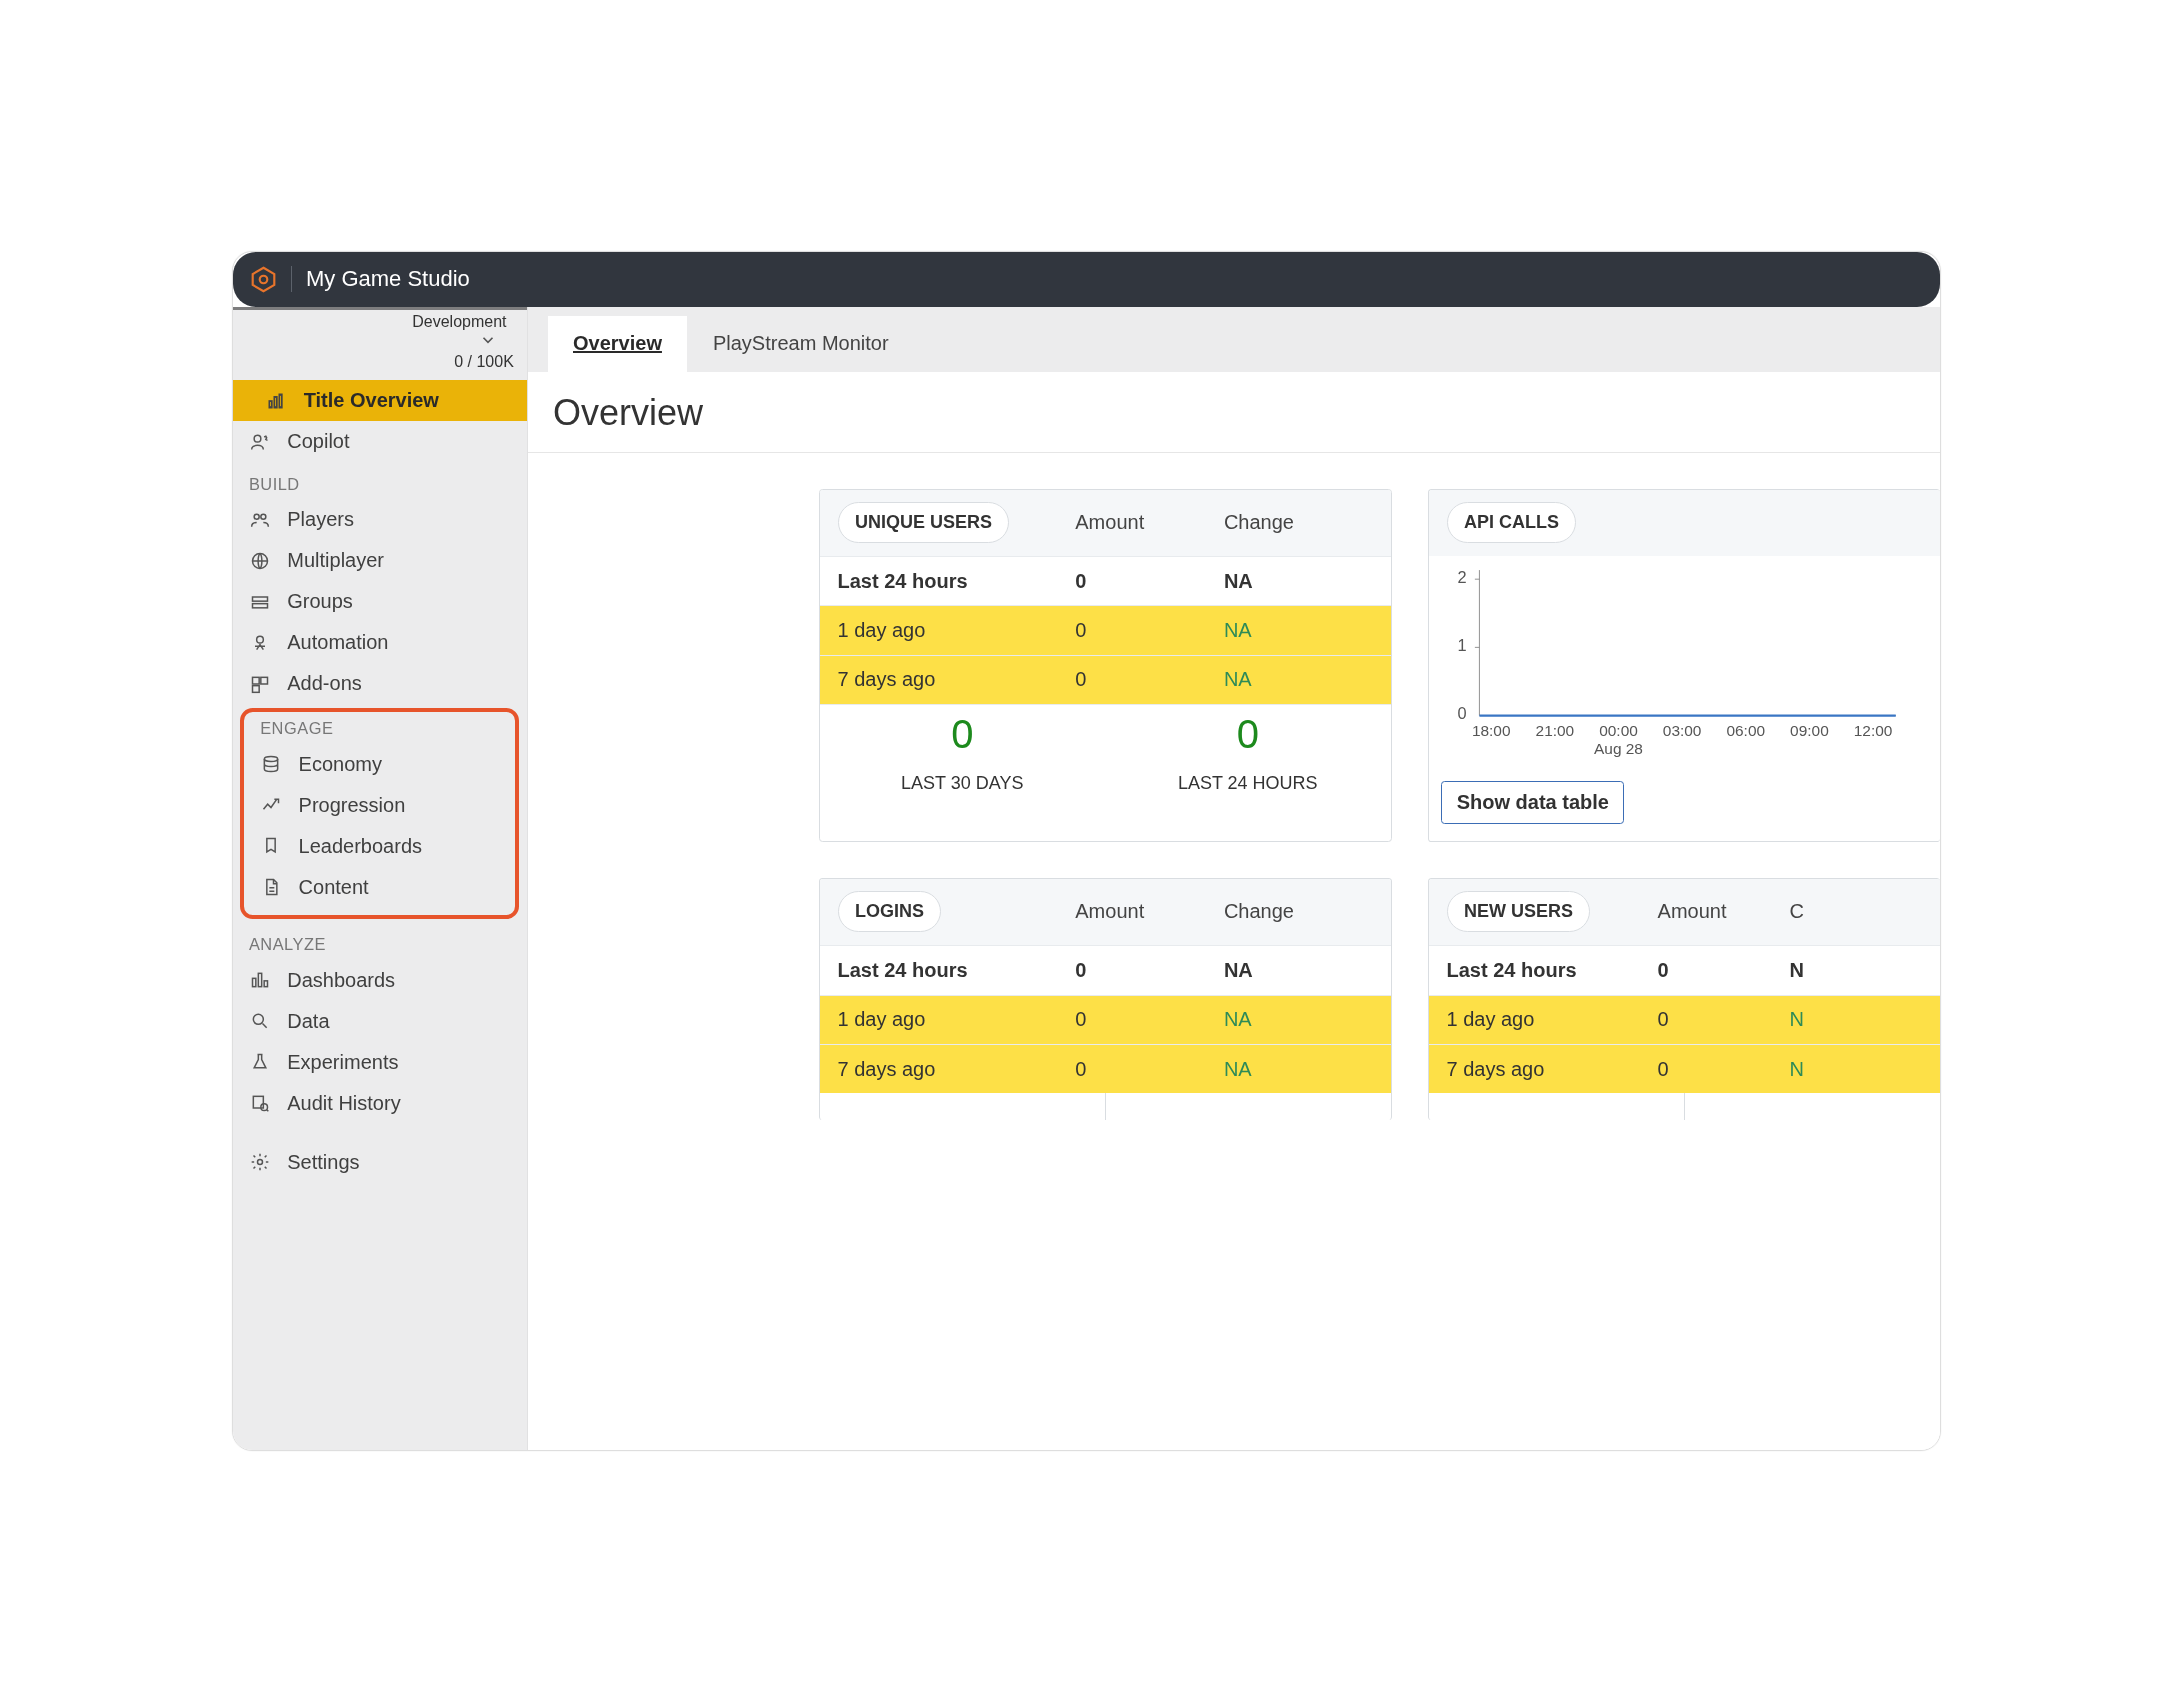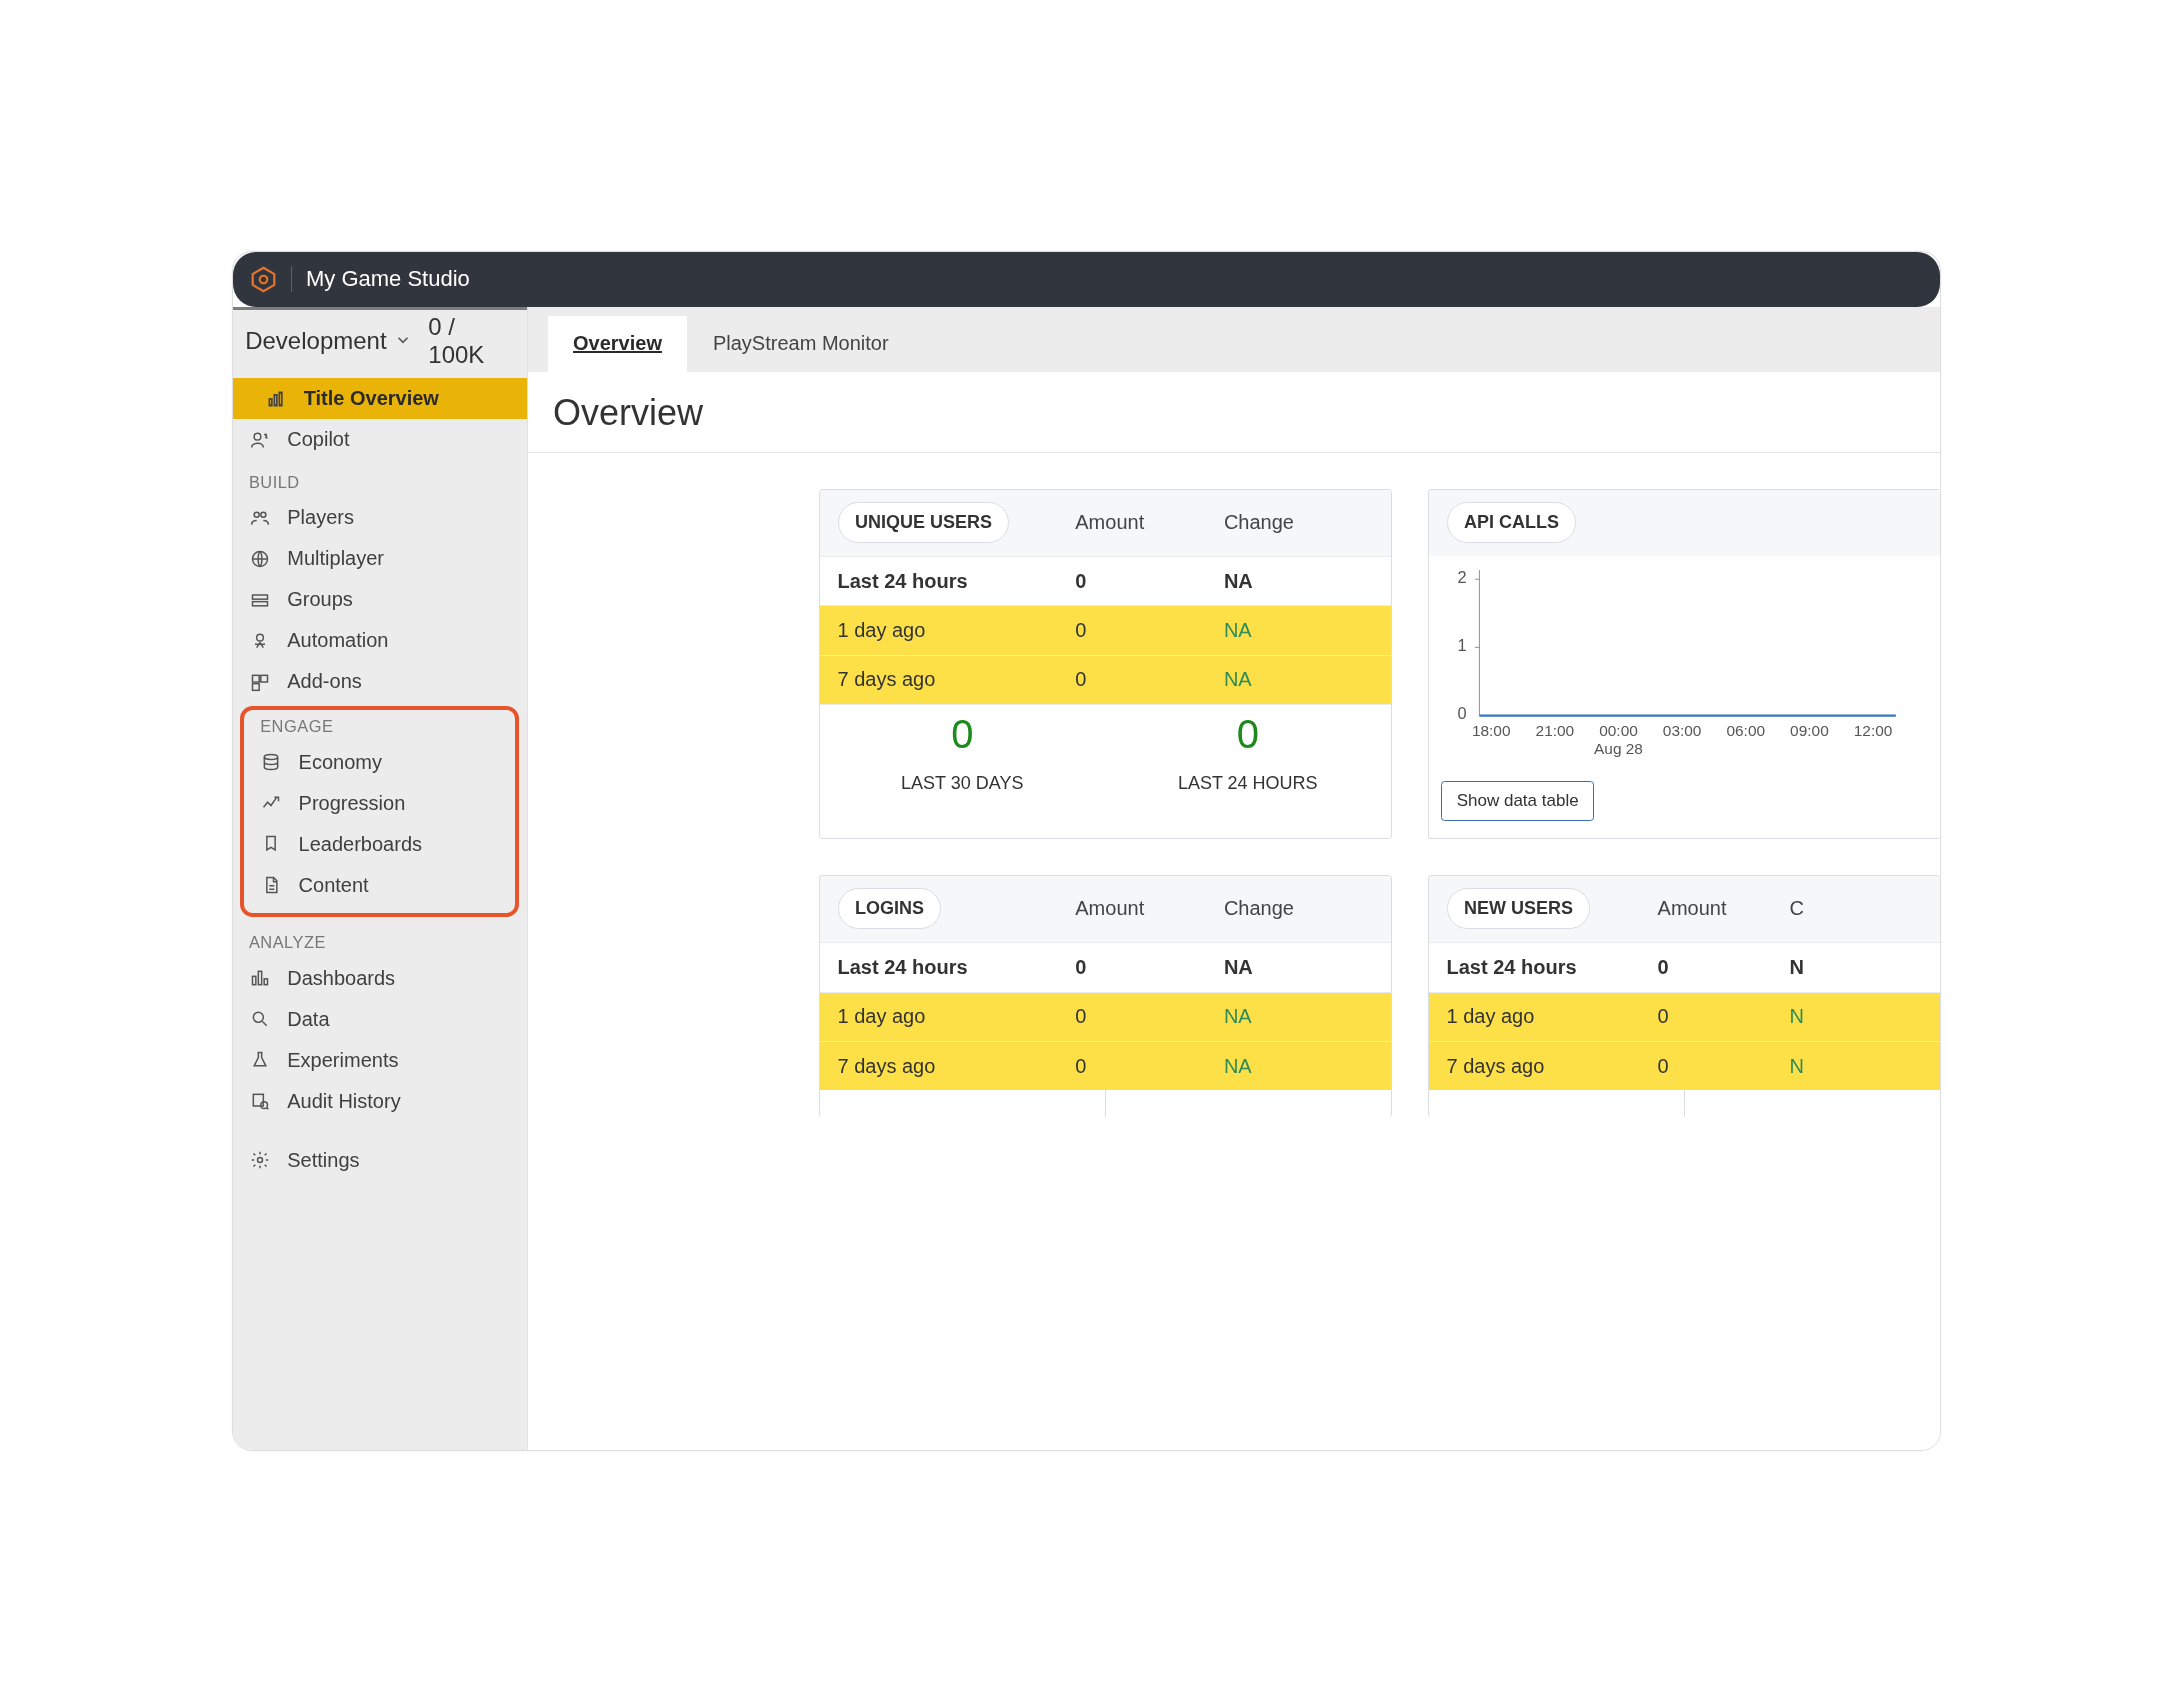--- a/index.html
+++ b/index.html
@@ -64,23 +64,24 @@
       width: 29px; height: 29px; margin-right: 11px;
       display:flex;align-items:center;justify-content:center;
     }
     .game-header .game-name {
       font-size: 22px; font-weight: 700; color: #2a2a2a; flex: 1;
     }
     .game-header .gear {
       width: 22px; height: 22px; color: #595959;
     }
     .env-row {
-      display: flex; align-items: center; padding: 3.6px 12.7px 9px 12.7px;
-      font-size: 24px; color: #333;
+      display: flex; align-items: flex-end; padding: 3.6px 12.7px 9px 12.7px;
+      font-size: 16px; color: #333;
       border-top: 3.6px solid #7d7d7e;
+      flex-direction: column;
     }
     .env-row .env-name { margin-right: 7.3px; }
     .env-row .chev { margin-right: 16.4px; color:#555;}
     .env-row .count { margin-left: auto; }
     .nav-item {
       display: flex; align-items: center;
       padding: 9px 16.4px;
       font-size: 20px; color: #404040;
       cursor: pointer;
       gap: 16.4px;
@@ -193,25 +194,26 @@
     .api-card .card-head { grid-template-columns: 1fr; }
     .chart {
       padding: 5.5px 12.7px 5.5px 12.7px;
     }
     .chart svg { display:block; }
     .show-btn {
       margin: 14.5px 12.7px 16.4px 12.7px;
       border: 1.8px solid #3b6db5;
       background: #ffffff;
       color: #323232;
-      font-size: 17px;
+      font-size: 20px;
       padding: 9px 14.5px;
       border-radius: 3.6px;
       cursor: pointer;
       width: max-content;
+      font-weight: bold;
     }
     .card.clip-bottom { border-bottom: none; }
     .divider-center {
       height: 27px; display:flex; justify-content:center;
     }
     .divider-center::before{
       content:""; width:0.9px; background:#d9dde1;
     }
   </style>
 </head>

